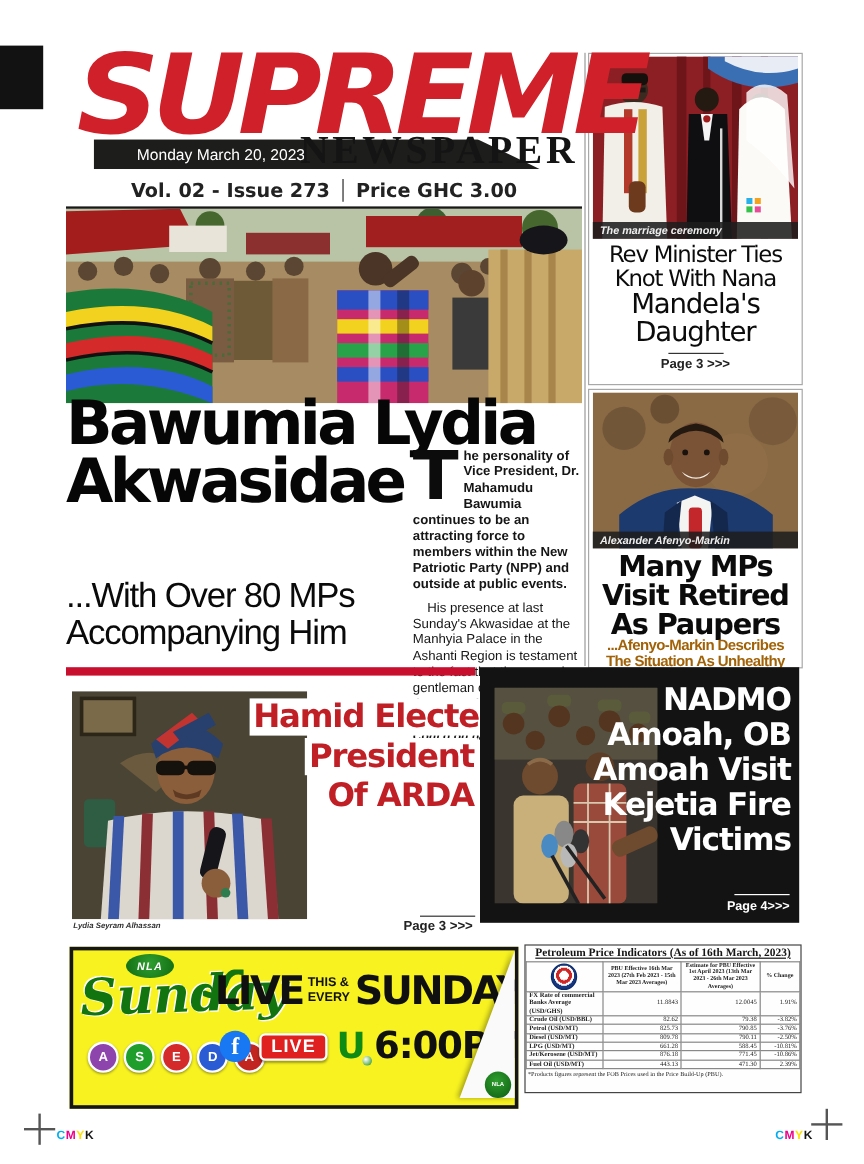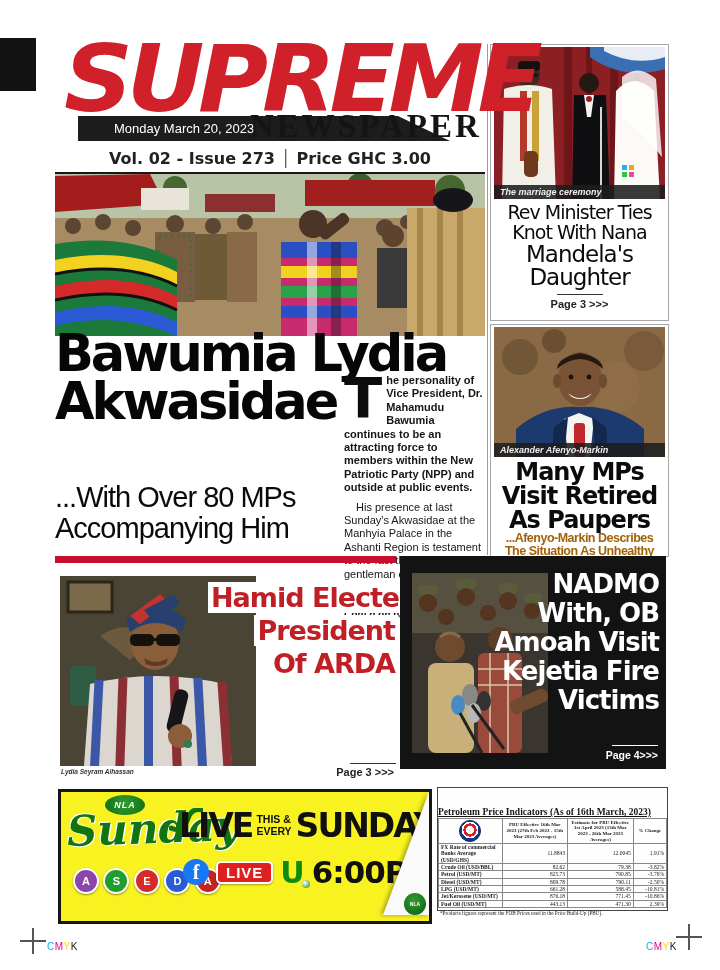--- a/index.html
+++ b/index.html
@@ -107,39 +107,39 @@
   #ad-time{font-family:"DejaVu Sans",sans-serif;font-weight:bold;font-size:31px;letter-spacing:-1px;color:#101010;}
   #ad-curl{position:absolute;right:0;top:0;width:0;height:0;border-top:123px solid transparent;border-right:46px solid #fafafa;
     filter:drop-shadow(-2px 0 2px rgba(0,0,0,.35));}
   #ad-curl-dot{position:absolute;right:3px;bottom:6px;width:22px;height:22px;border-radius:50%;
     background:radial-gradient(circle at 45% 35%,#2f9e2f,#0c5c0f);color:#fff;font-size:5px;font-weight:bold;
     text-align:center;line-height:22px;}
 
   
   #petro{left:437px;top:787px;width:229px;height:122px;background:#fefefe;border:1px solid #444;
     font-family:"Liberation Serif",serif;}
-  #petro-title{font-size:9.5px;font-weight:bold;text-align:left;text-decoration:underline;
-    padding:2px 0 1px;color:#151515;margin-top:17px;}
+  #petro-title{font-size:9.5px;font-weight:bold;text-align:center;text-decoration:underline;
+    padding:2px 0 1px;color:#151515;}
   #petro table{width:100%;border-collapse:collapse;}
   #petro th,#petro td{border:1px solid #888;padding:0 2px;color:#222;}
   #petro th{font-size:5px;font-weight:bold;line-height:1.15;text-align:center;}
   #petro td.lbl{font-size:5.5px;font-weight:bold;line-height:1.15;}
   #petro td.num{font-size:5.5px;text-align:right;}
   #npa-logo{width:20px;height:20px;border-radius:50%;margin:1px auto;border:1px solid #0a2a6c;
     background:radial-gradient(circle at 50% 45%,#fff 0 26%,#cf2525 27% 44%,#fff 45% 56%,#16377f 57% 100%);}
   #petro-footnote{font-size:5.2px;padding:2px 2px 0;color:#222;}
 
   
   .cross{width:26px;height:26px;}
   .cross:before,.cross:after{content:"";position:absolute;background:#555;}
   .cross:before{left:12px;top:0;width:2px;height:26px;}
   .cross:after{left:0;top:12px;width:26px;height:2px;}
   #cross-left{left:20px;top:928px;}
   #cross-right{left:676px;top:924px;}
-  .cmyk{font-size:10px;font-weight:normal;letter-spacing:.5px;}
+  .cmyk{font-size:10px;font-weight:bold;letter-spacing:.5px;}
   .cmyk .c{color:#00aeef;} .cmyk .m{color:#ec008c;} .cmyk .y{color:#ffe000;} .cmyk .k{color:#151515;}
   #cmyk-left{left:47px;top:941px;}
   #cmyk-right{left:646px;top:941px;}
 </style>
 </head>
 <body>
 
 <div id="page">
 
   <div class="abs" id="print-block"></div>
@@ -385,21 +385,21 @@
           <ellipse cx="46" cy="132" rx="7" ry="10" fill="#4a8ac2"></ellipse>
           <ellipse cx="62" cy="140" rx="7" ry="10" fill="#b8b8b8"></ellipse>
           <line x1="60" y1="132" x2="92" y2="176" stroke="#222" stroke-width="3"></line>
           <line x1="48" y1="140" x2="70" y2="180" stroke="#222" stroke-width="3"></line>
         </g>
         <rect x="96" y="130" width="40" height="14" rx="6" transform="rotate(-24 96 130)" fill="#6e4a2e"></rect>
       </svg>
     </div>
     <div id="nadmo-headline">
       <div>NADMO</div>
-      <div>With, OB</div>
+      <div>Amoah, OB</div>
       <div>Amoah Visit</div>
       <div>Kejetia Fire</div>
       <div>Victims</div>
     </div>
     <div id="nadmo-foot">
       <div class="ref-rule"></div>
       <span class="page-ref">Page 4&gt;&gt;&gt;</span>
     </div>
   </div>
 

